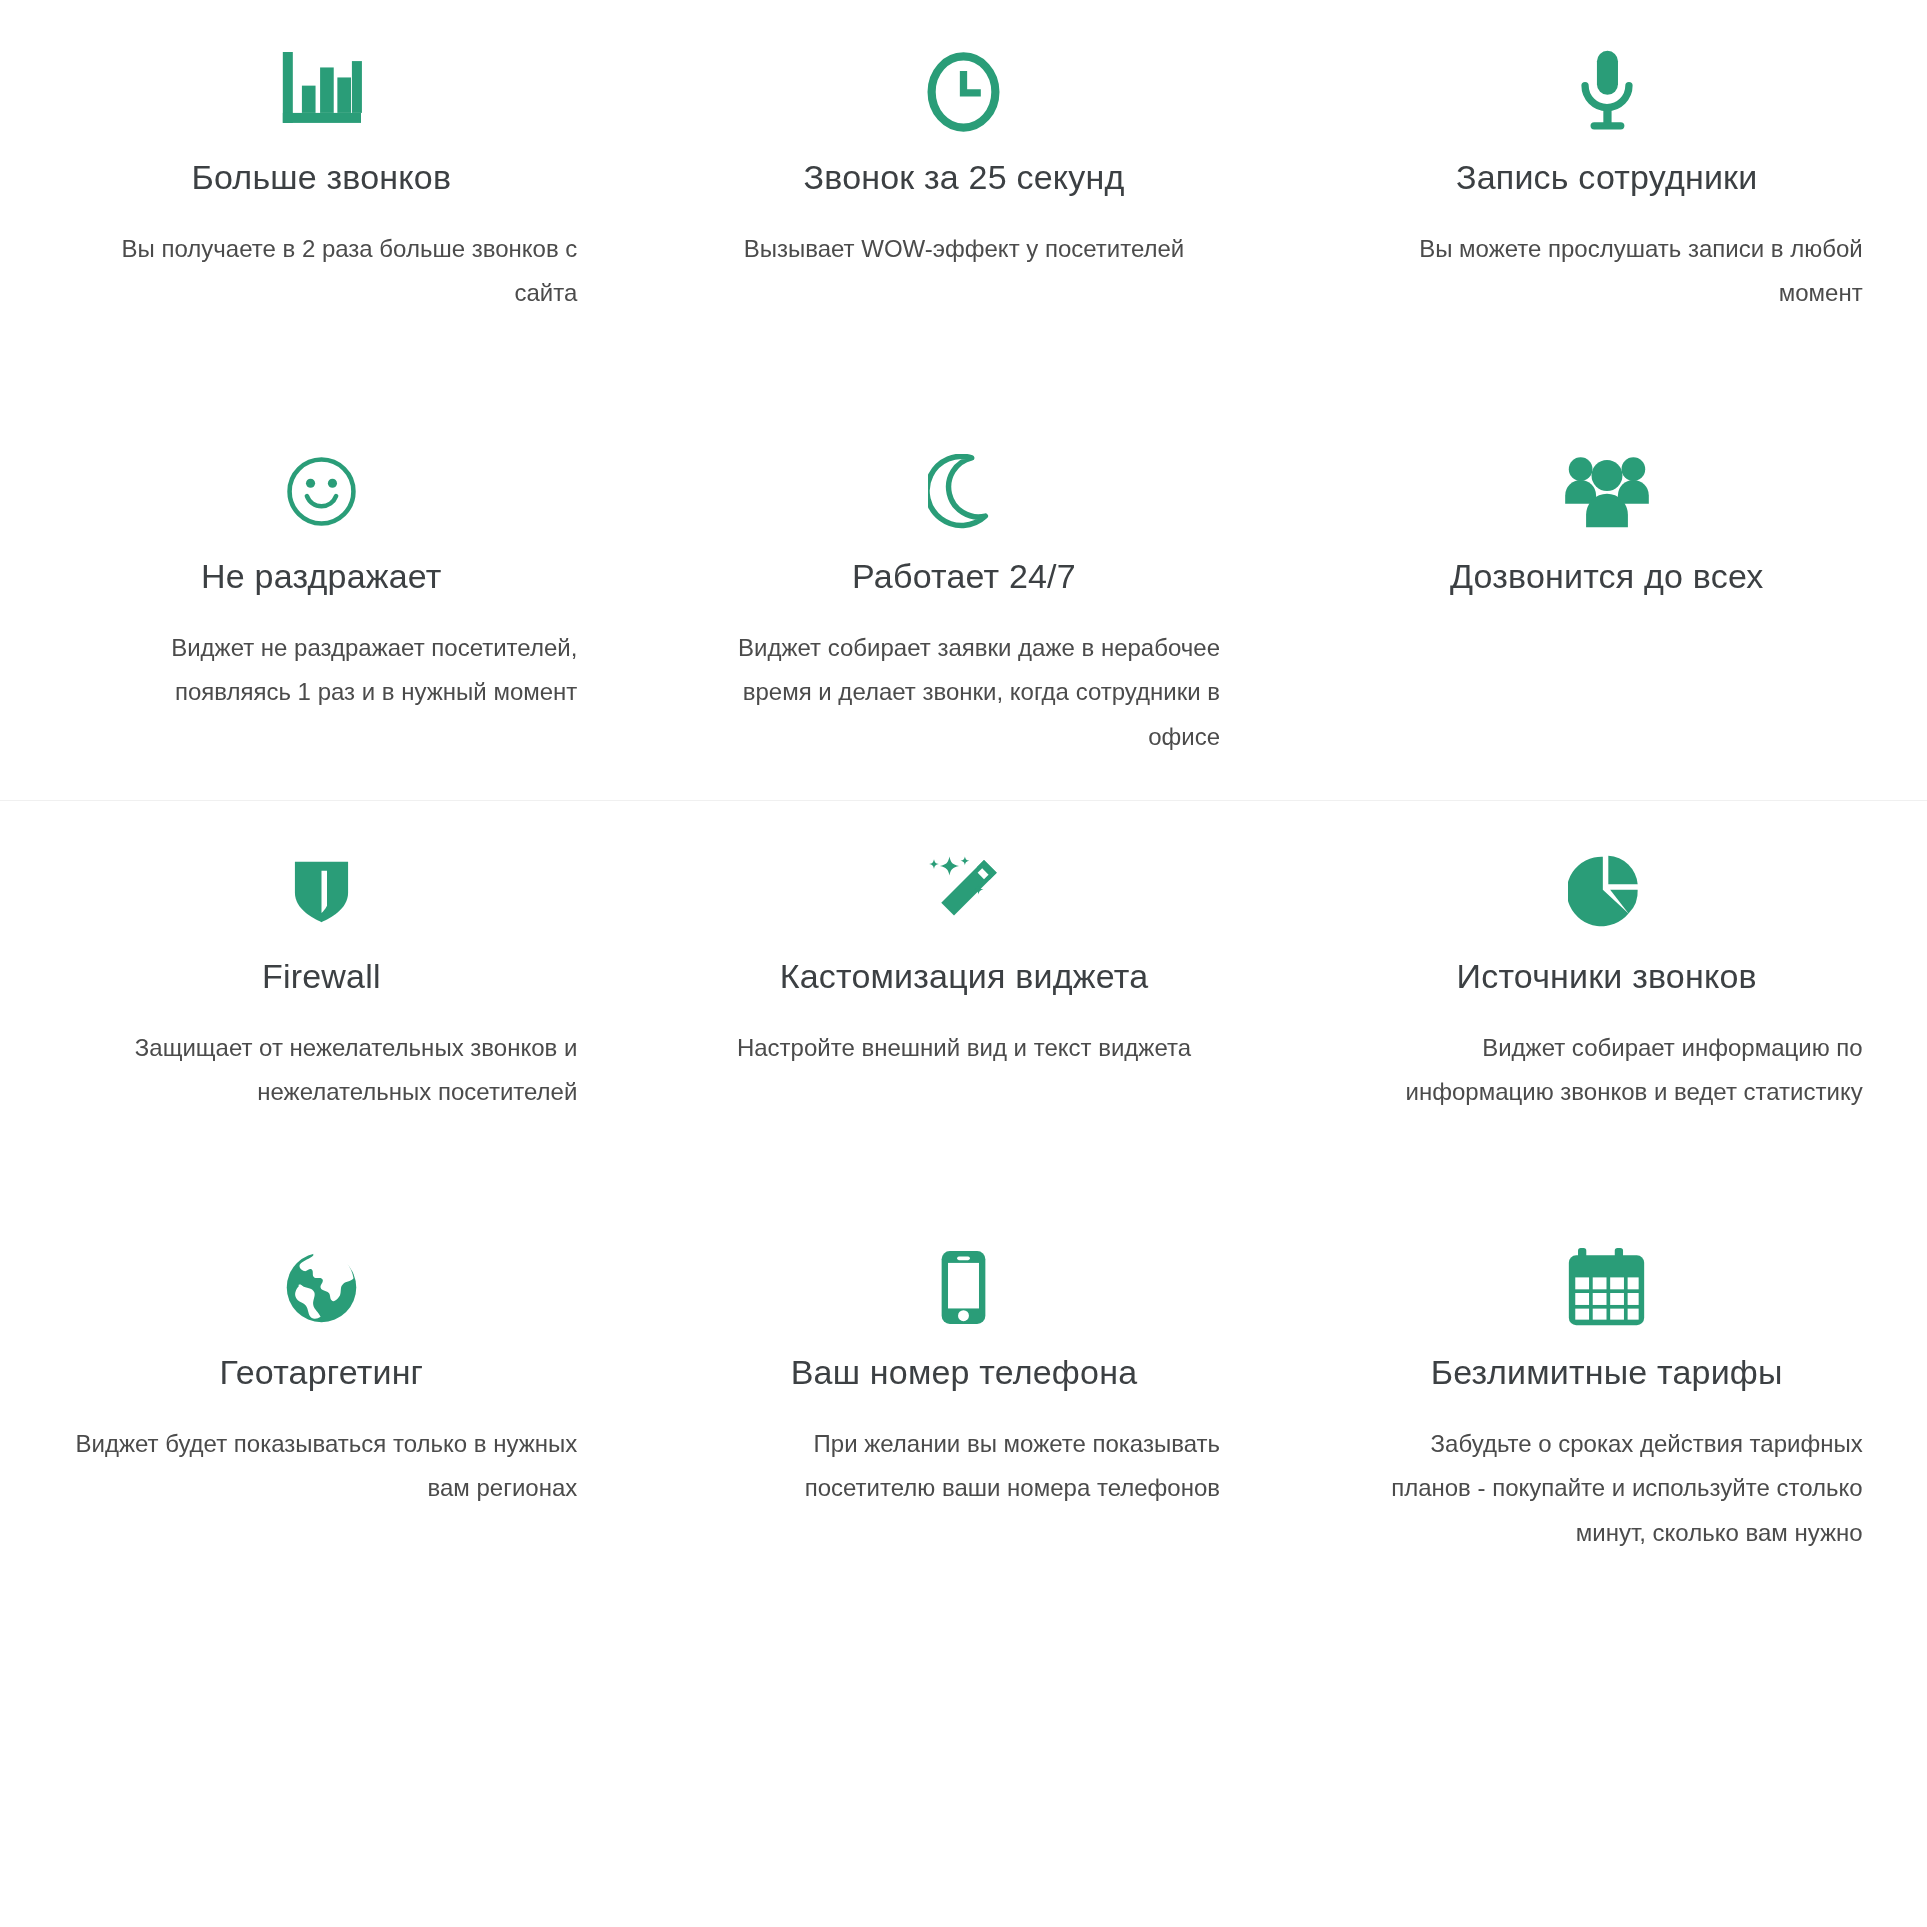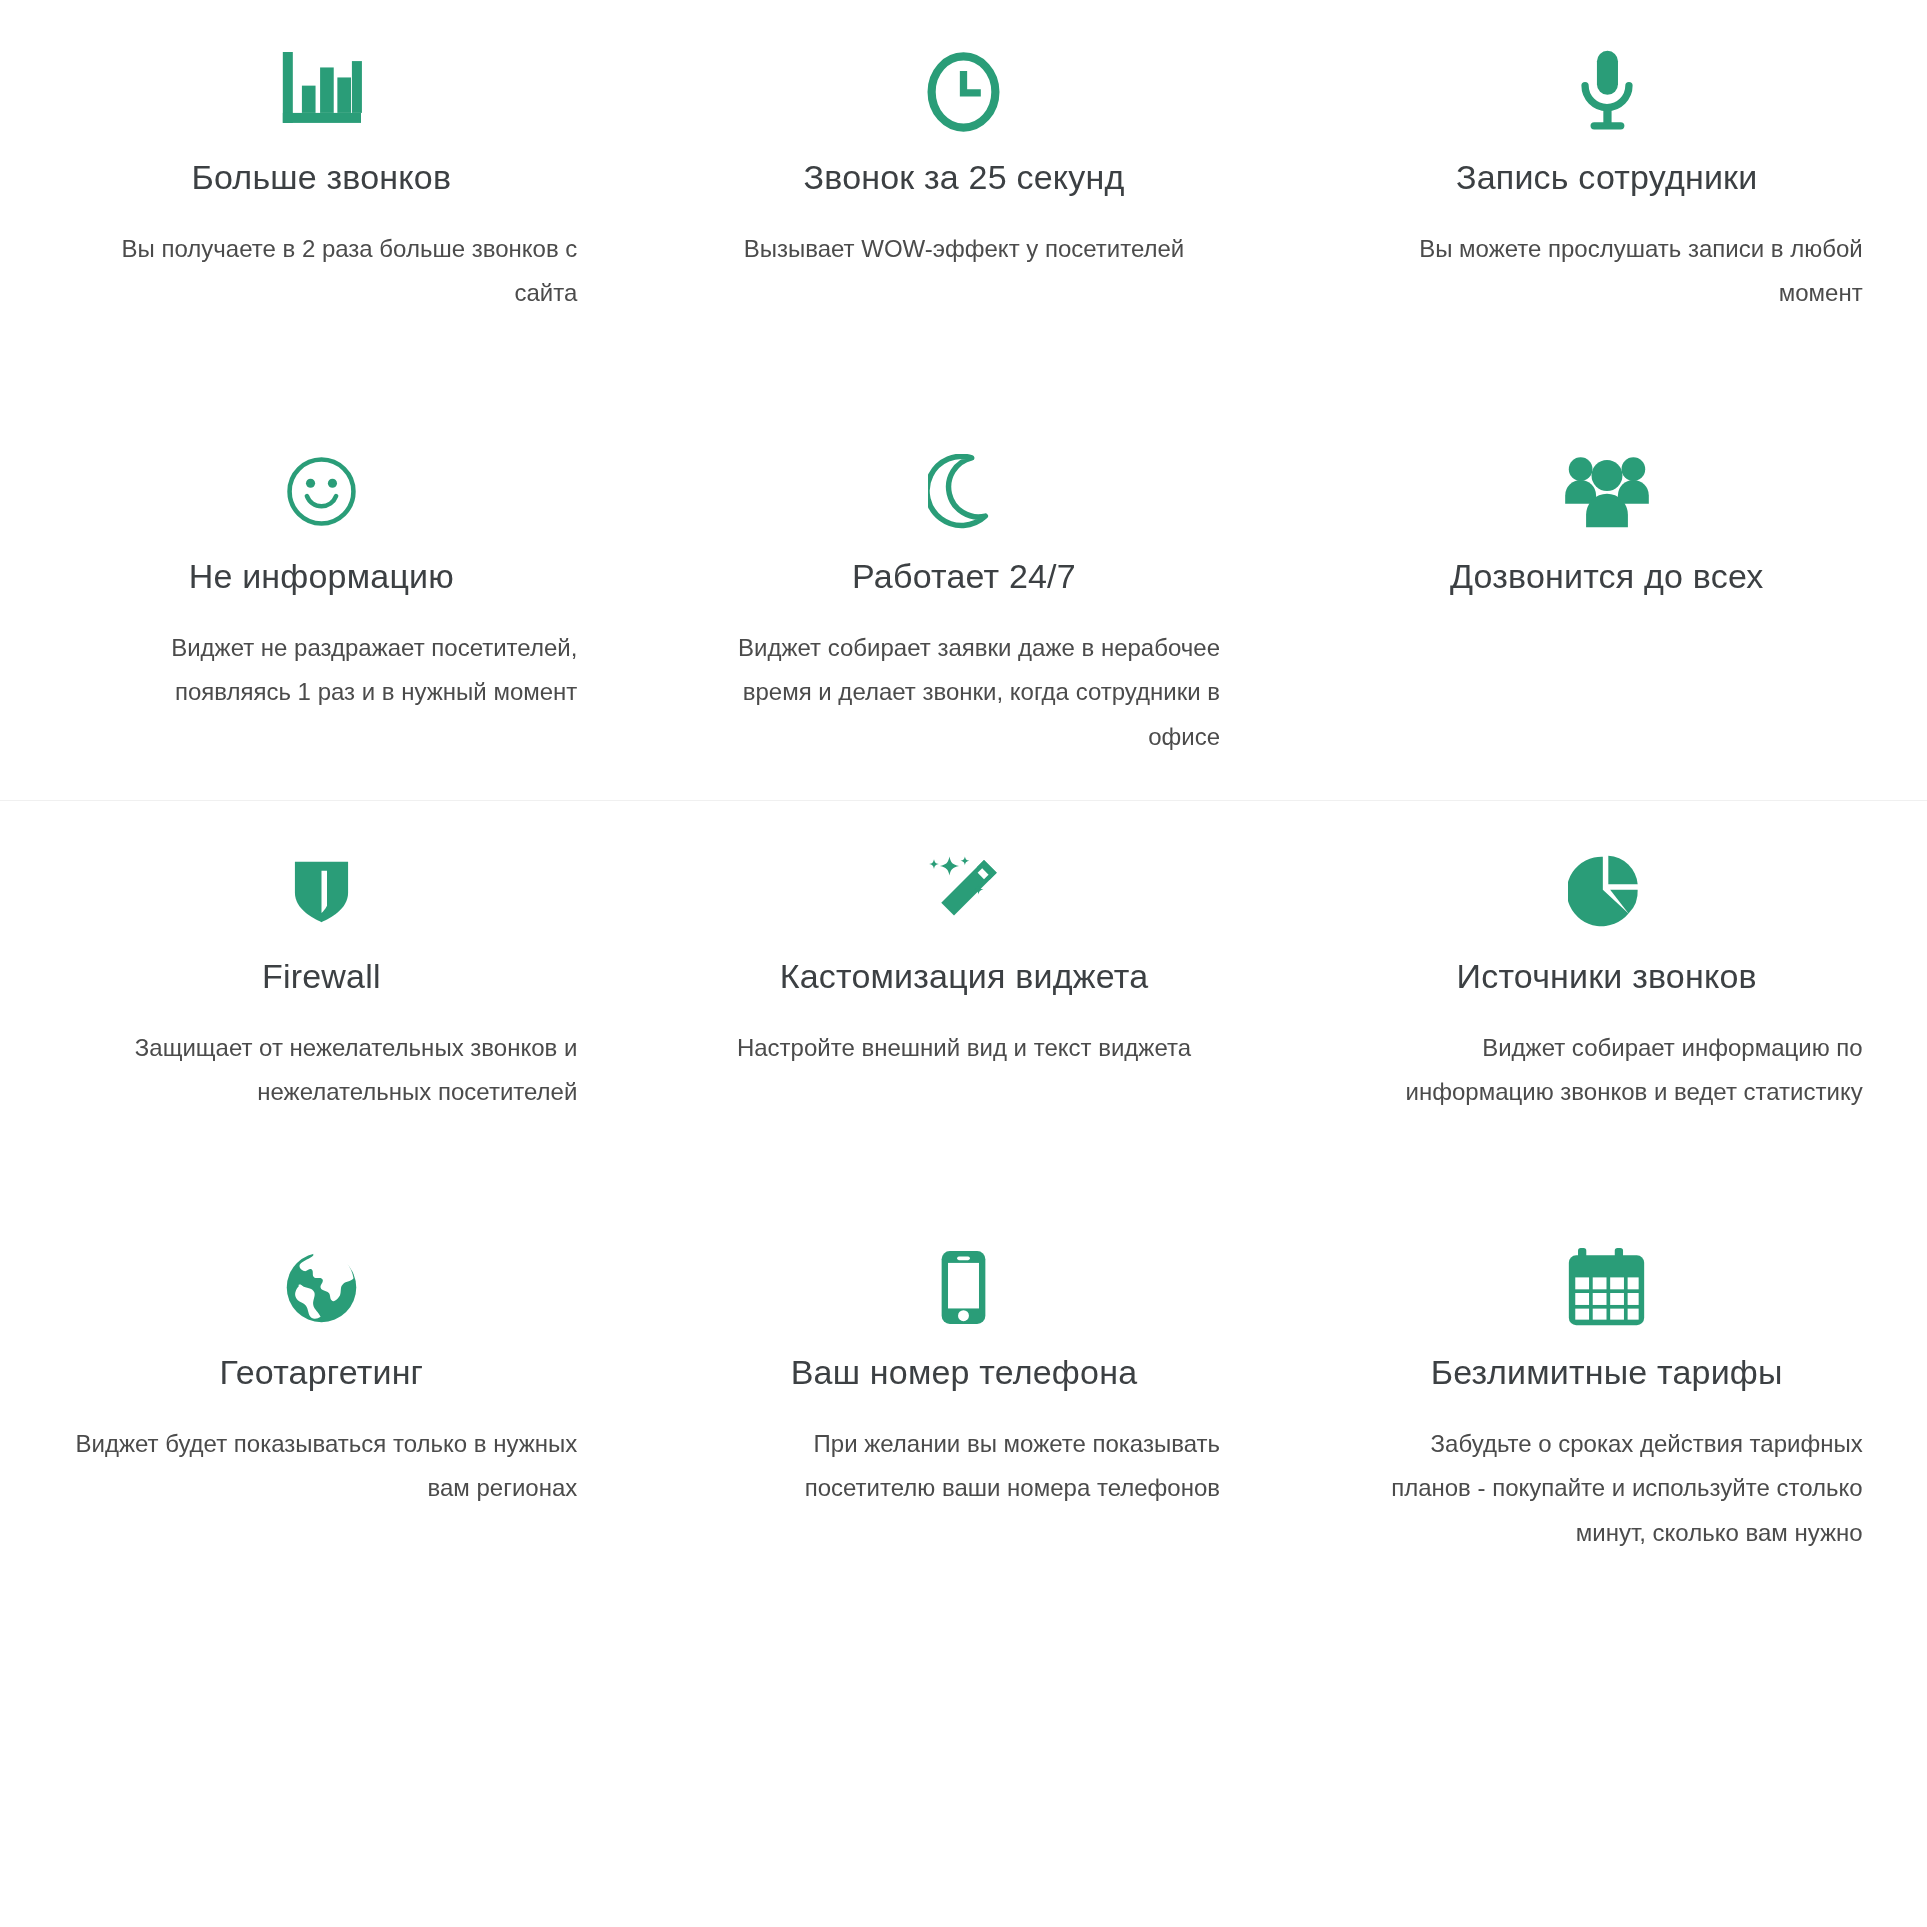--- a/index.html
+++ b/index.html
@@ -127,21 +127,21 @@
 
   <div class="feature-card row-2">
     <div class="feature-icon">
       <svg width="73" height="73" viewBox="0 0 80 80">
         <circle cx="40" cy="40" r="35" fill="none" stroke="#2a9d78" stroke-width="5"></circle>
         <circle cx="28" cy="31" r="5" fill="#2a9d78"></circle>
         <circle cx="52" cy="31" r="5" fill="#2a9d78"></circle>
         <path d="M24 45 a17 17 0 0 0 32 0" fill="none" stroke="#2a9d78" stroke-width="5" stroke-linecap="round"></path>
       </svg>
     </div>
-    <div class="feature-title">Не информацию</div>
+    <div class="feature-title">Не раздражает</div>
     <div class="feature-desc">Виджет не раздражает посетителей, появляясь 1 раз и в нужный момент</div>
   </div>
 
   <div class="feature-card row-2">
     <div class="feature-icon">
       <svg width="71" height="75" viewBox="0 0 78 82">
         <path d="M48 4 A38 38 0 1 0 63 68 A31 31 0 1 1 48 4 Z" fill="none" stroke="#2a9d78" stroke-width="6" stroke-linejoin="round"></path>
       </svg>
     </div>
     <div class="feature-title">Работает 24/7</div>

